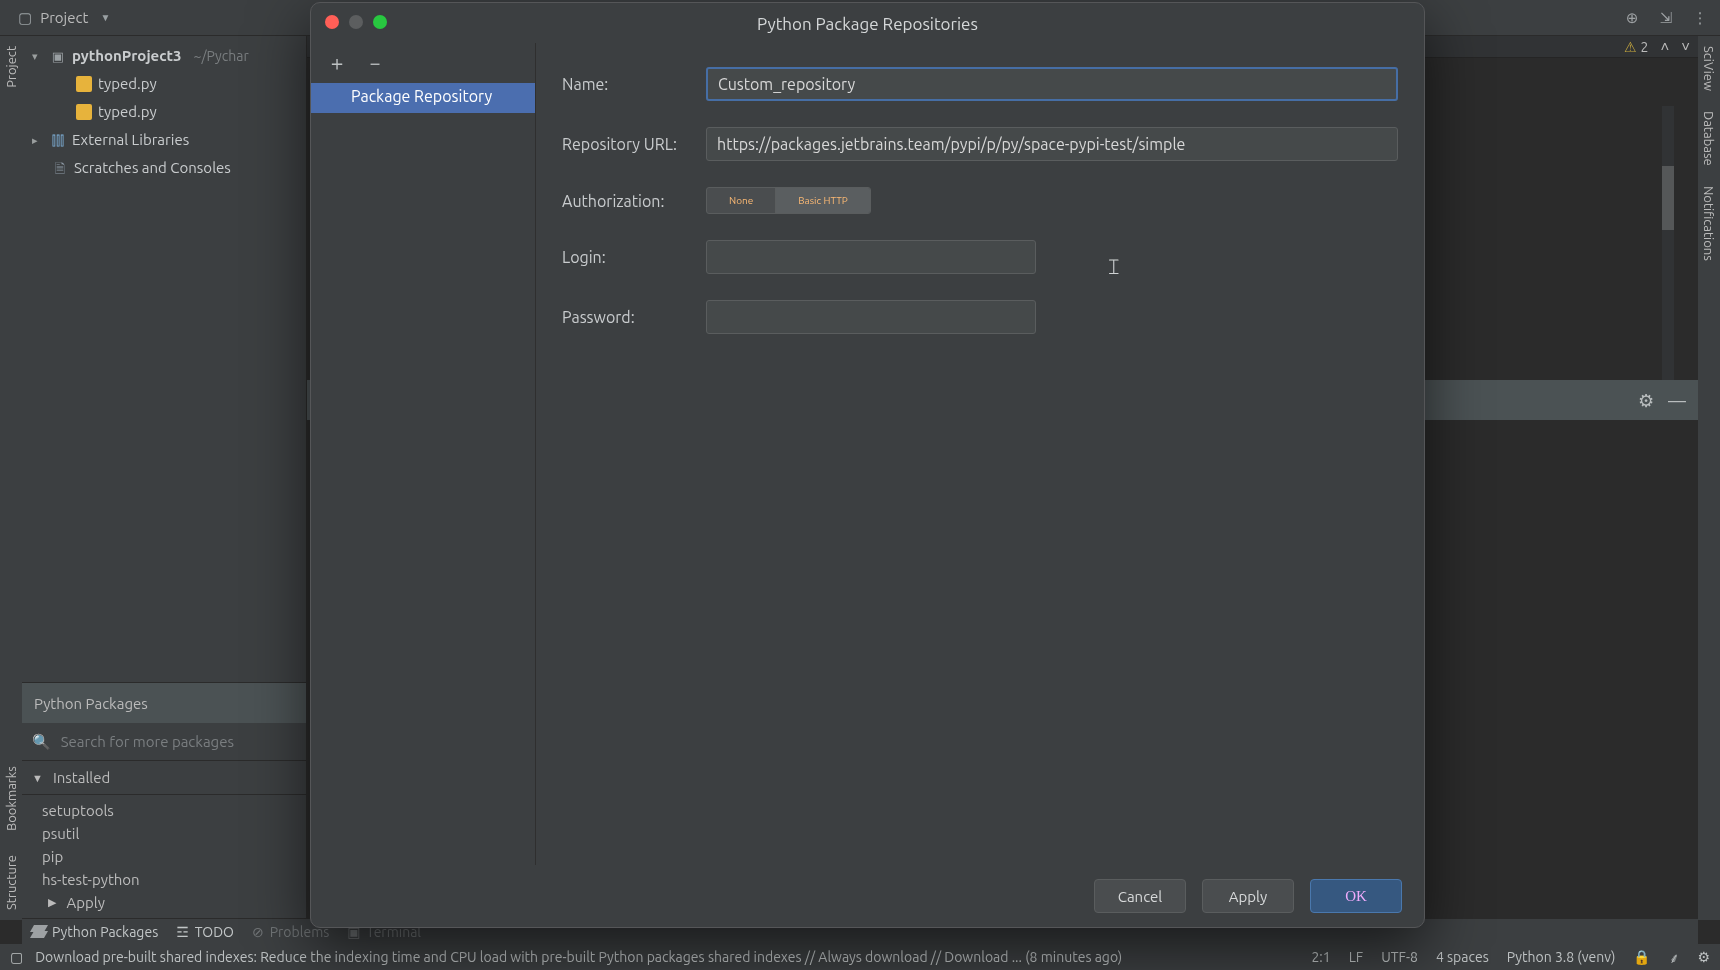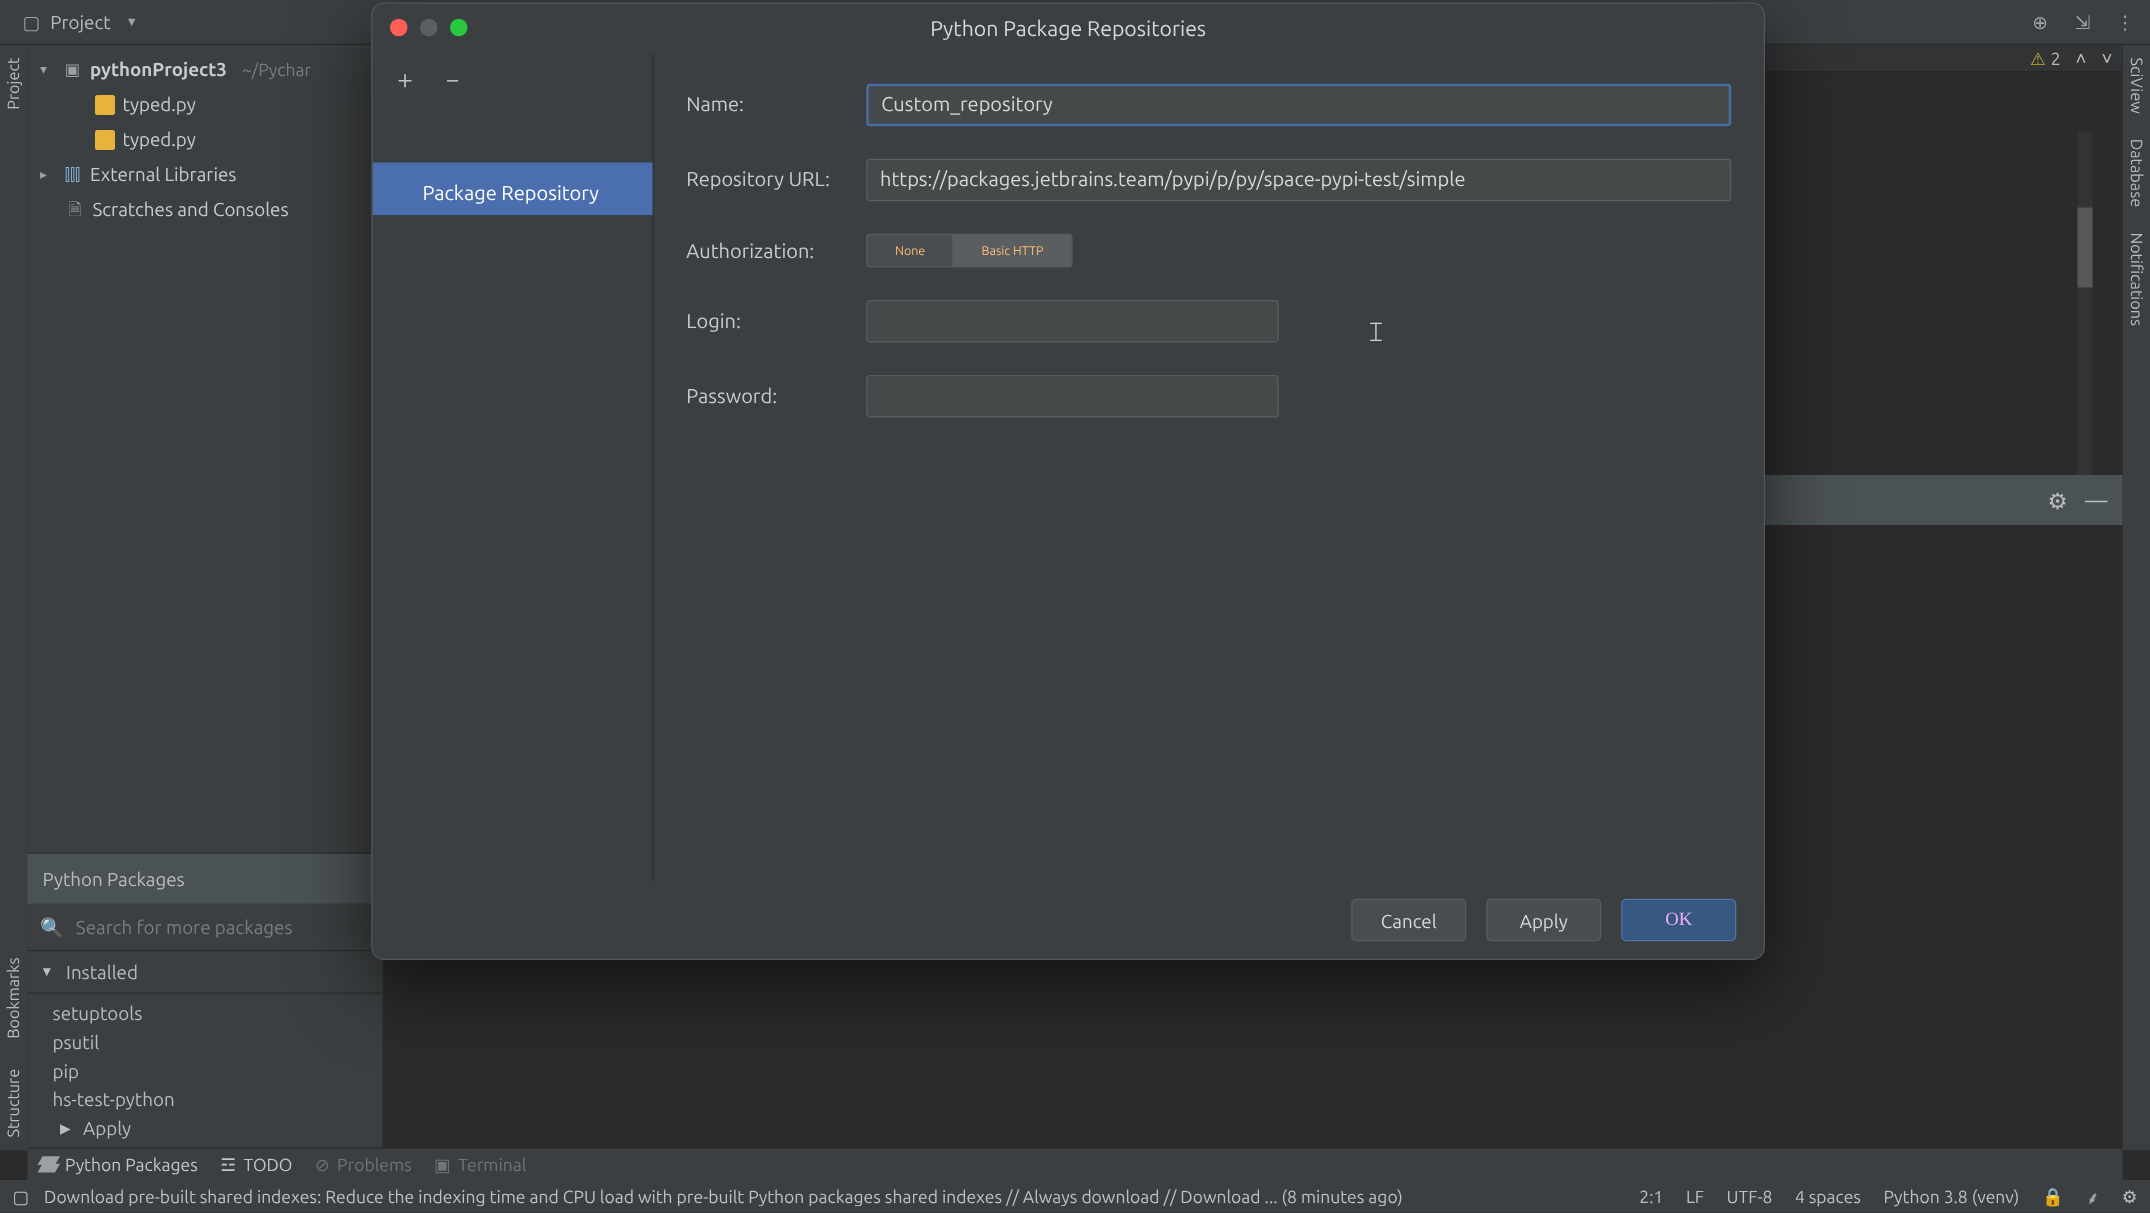--- a/index.html
+++ b/index.html
@@ -55,33 +55,33 @@
 
 .tool-strip { position: absolute; left: 22px; right: 22px; bottom: 26px; height: 26px; background: #3c3f41; display: flex; align-items: center; gap: 18px; padding: 0 10px; border-top: 1px solid #2b2b2b; font-size: 14px; }
 .tool-strip .tool { display: flex; align-items: center; gap: 6px; cursor: pointer; color: #c2c6c7; }
 .tool-strip .tool.dim { color: #707476; }
 
 
 .status-bar { position: absolute; left: 0; right: 0; bottom: 0; height: 26px; background: #3c3f41; display: flex; align-items: center; padding: 0 10px; font-size: 14px; color: #bdc1c2; gap: 12px; }
 .status-bar .sb-right { margin-left: auto; display: flex; gap: 18px; align-items: center; }
 
 
-.modal { position: absolute; left: 297px; top: 2px; width: 1115px; height: 766px; background: #3c3f41; border: 1px solid #555658; border-radius: 10px; box-shadow: 0 20px 60px rgba(0,0,0,.6); display: flex; flex-direction: column; overflow: hidden; }
+.modal { position: absolute; left: 310px; top: 2px; width: 1115px; height: 926px; background: #3c3f41; border: 1px solid #555658; border-radius: 10px; box-shadow: 0 20px 60px rgba(0,0,0,.6); display: flex; flex-direction: column; overflow: hidden; }
 .modal-title { height: 40px; display: flex; align-items: center; justify-content: center; font-size: 17px; color: #d5d8d9; position: relative; }
 .traffic { position: absolute; left: 14px; top: 12px; display: flex; gap: 10px; }
 .traffic span { width: 14px; height: 14px; border-radius: 50%; }
 .tl-red { background: #ff5f57; }
 .tl-yel { background: #5c5e5f; }
 .tl-grn { background: #28c840; }
 
 .modal-body { flex: 1; display: flex; }
 .modal-side { width: 225px; border-right: 1px solid #2f2f2f; display: flex; flex-direction: column; }
 .modal-side-tools { height: 40px; display: flex; align-items: center; gap: 18px; padding: 0 16px; }
 .modal-side-tools .sbtn { font-size: 20px; color: #bfc3c4; cursor: pointer; }
-.repo-item { padding: 16px 14px 8px 40px; background: #4b6eaf; color: #ffffff; font-size: 16px; cursor: pointer; margin-top: 47px; }
+.repo-item { padding: 4px 14px 8px 40px; background: #4b6eaf; color: #ffffff; font-size: 16px; cursor: pointer; }
 
 .modal-form { flex: 1; padding: 24px 26px; }
 .form-row { display: flex; align-items: center; margin-bottom: 26px; gap: 14px; }
 .form-row label { width: 130px; font-size: 16px; color: #c9ccce; }
 .txt { flex: 1; max-width: 760px; height: 34px; background: #45494a; border: 1px solid #5a5d5e; border-radius: 3px; color: #d8d8d8; padding: 0 10px; font-size: 16px; }
 .txt.focused { border: 2px solid #466ea5; background: #45494a; }
 .txt.short { width: 330px; flex: none; }
 .seg { display: flex; background: #4a4d4f; border: 1px solid #5a5d5e; border-radius: 3px; overflow: hidden; }
 .seg button { background: transparent; border: none; padding: 7px 22px; color: #fdba74; font-size: 10px; cursor: pointer; }
 .seg button.sel { background: #5a5e60; }

